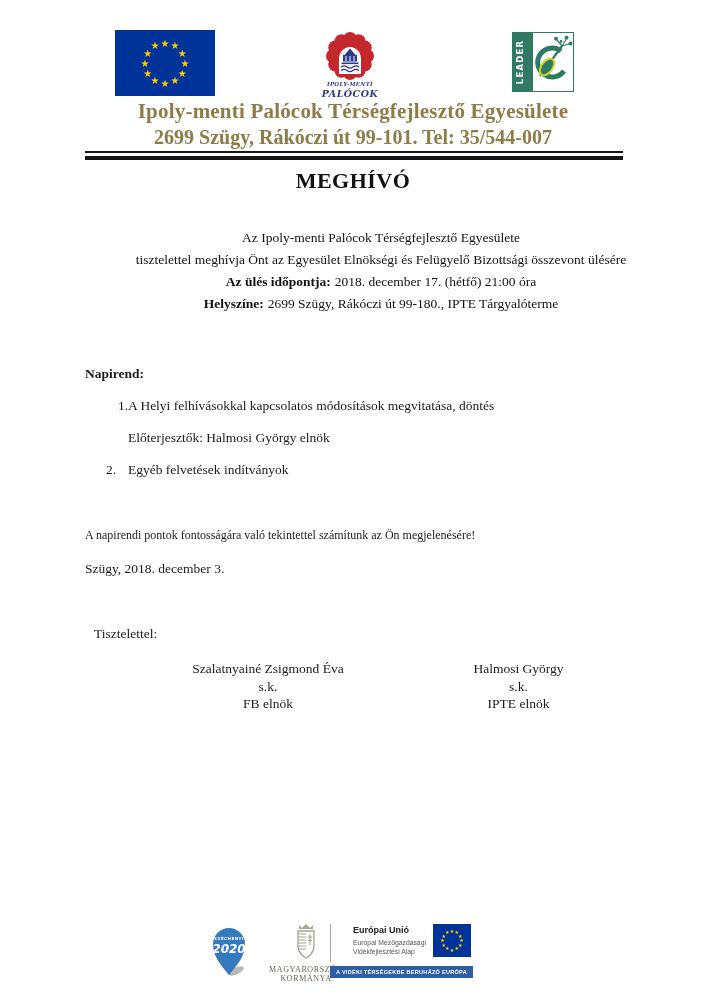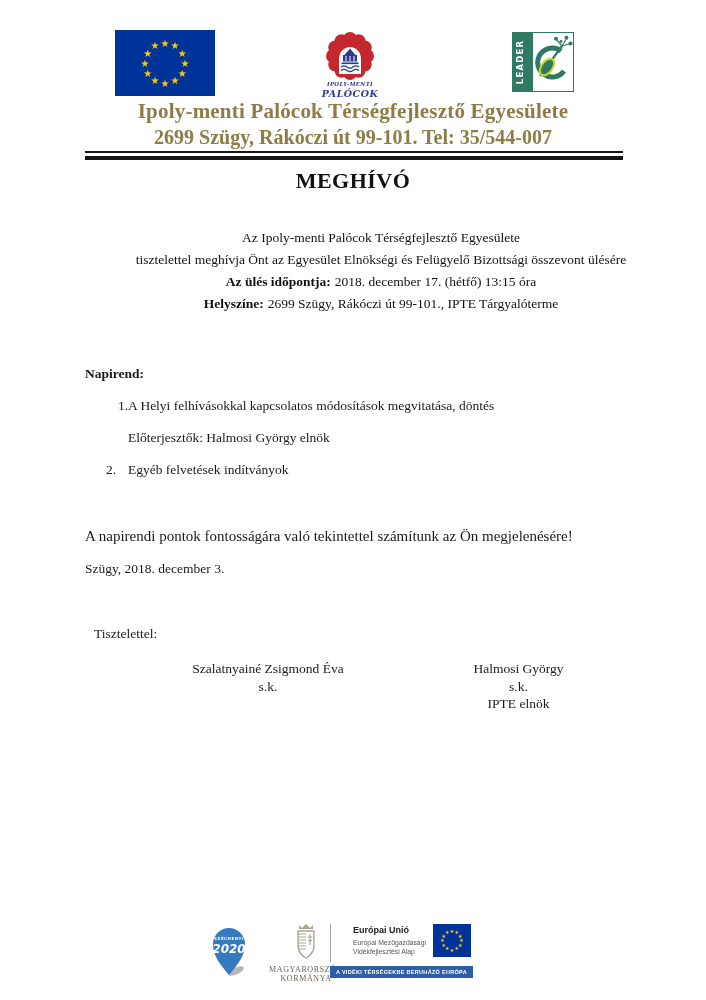--- a/index.html
+++ b/index.html
@@ -24,21 +24,21 @@
   .intro p{margin:0;line-height:22px;}
   .lbl{font-weight:bold;margin-right:4px;}
 
   .agenda-heading{left:85px;top:366px;font-size:13.5px;font-weight:bold;}
   .agenda-item{font-size:13.5px;}
   .item1{left:106px;top:398px;text-align:right;}
   .item-sub{left:128px;top:430px;font-size:13.5px;}
   .item2{left:106px;top:462px;}
   .num{display:inline-block;width:22px;}
 
-  .closing{left:85px;top:528px;font-size:15px;}
+  .closing{left:85px;top:528px;font-size:12px;}
   .dateline{left:85px;top:561px;font-size:13.5px;}
   .regards{left:94px;top:626px;font-size:13.5px;}
 
   .sig{top:660px;text-align:center;font-size:13.5px;line-height:17.5px;}
   .sig-left{left:178px;width:180px;}
   .sig-right{left:436px;width:165px;}
   .sig div{white-space:nowrap;}
 
   
   .szechenyi{left:209px;top:923px;}
@@ -135,41 +135,42 @@
     <div class="thin"></div>
       <div class="gap"></div>
       <div class="thick"></div>
   </div>
 
   <div class="abs doc-title">MEGHÍVÓ</div>
 
   <div class="abs intro">
     <p>Az Ipoly-menti Palócok Térségfejlesztő Egyesülete</p>
     <p>tisztelettel meghívja Önt az Egyesület Elnökségi és Felügyelő Bizottsági összevont ülésére</p>
-    <p><span class="lbl">Az ülés időpontja:</span><span>2018. december 17. (hétfő) 13:15 óra</span></p>
-    <p><span class="lbl">Helyszíne:</span><span>2699 Szügy, Rákóczi út 99-101., IPTE Tárgyalóterme</span></p>
+    <p><span class="lbl">Az ülés időpontja:</span><span>2018. december 17. (hétfő) 21:00 óra</span></p>
+    <p><span class="lbl">Helyszíne:</span><span>2699 Szügy, Rákóczi út 99-180., IPTE Tárgyalóterme</span></p>
   </div>
 
   <div class="abs agenda-heading">Napirend:</div>
 
   <div class="abs agenda-item item1">
     <span class="num">1.</span><span>A Helyi felhívásokkal kapcsolatos módosítások megvitatása, döntés</span>
   </div>
   <div class="abs item-sub">Előterjesztők: Halmosi György elnök</div>
   <div class="abs agenda-item item2">
     <span class="num">2.</span><span>Egyéb felvetések indítványok</span>
   </div>
 
   <div class="abs closing">A napirendi pontok fontosságára való tekintettel számítunk az Ön megjelenésére!</div>
   <div class="abs dateline">Szügy, 2018. december 3.</div>
   <div class="abs regards">Tisztelettel:</div>
 
   <div class="abs sig sig-left">
     <div>Szalatnyainé Zsigmond Éva</div>
     <div>s.k.</div>
+    <div>FB elnök</div>
   </div>
   <div class="abs sig sig-right">
     <div>Halmosi György</div>
     <div>s.k.</div>
     <div>IPTE elnök</div>
   </div>
 
   <svg class="abs szechenyi" width="40" height="56" viewBox="0 0 40 56">
     <ellipse cx="27" cy="48" rx="8.5" ry="3.5" fill="#b9b9b9" transform="rotate(-24 27 48)"></ellipse>
     <path d="M20,52 C11,41 4,33 4,21 A16,16 0 1 1 36,21 C36,33 29,41 20,52 Z" fill="#3579be"></path>

